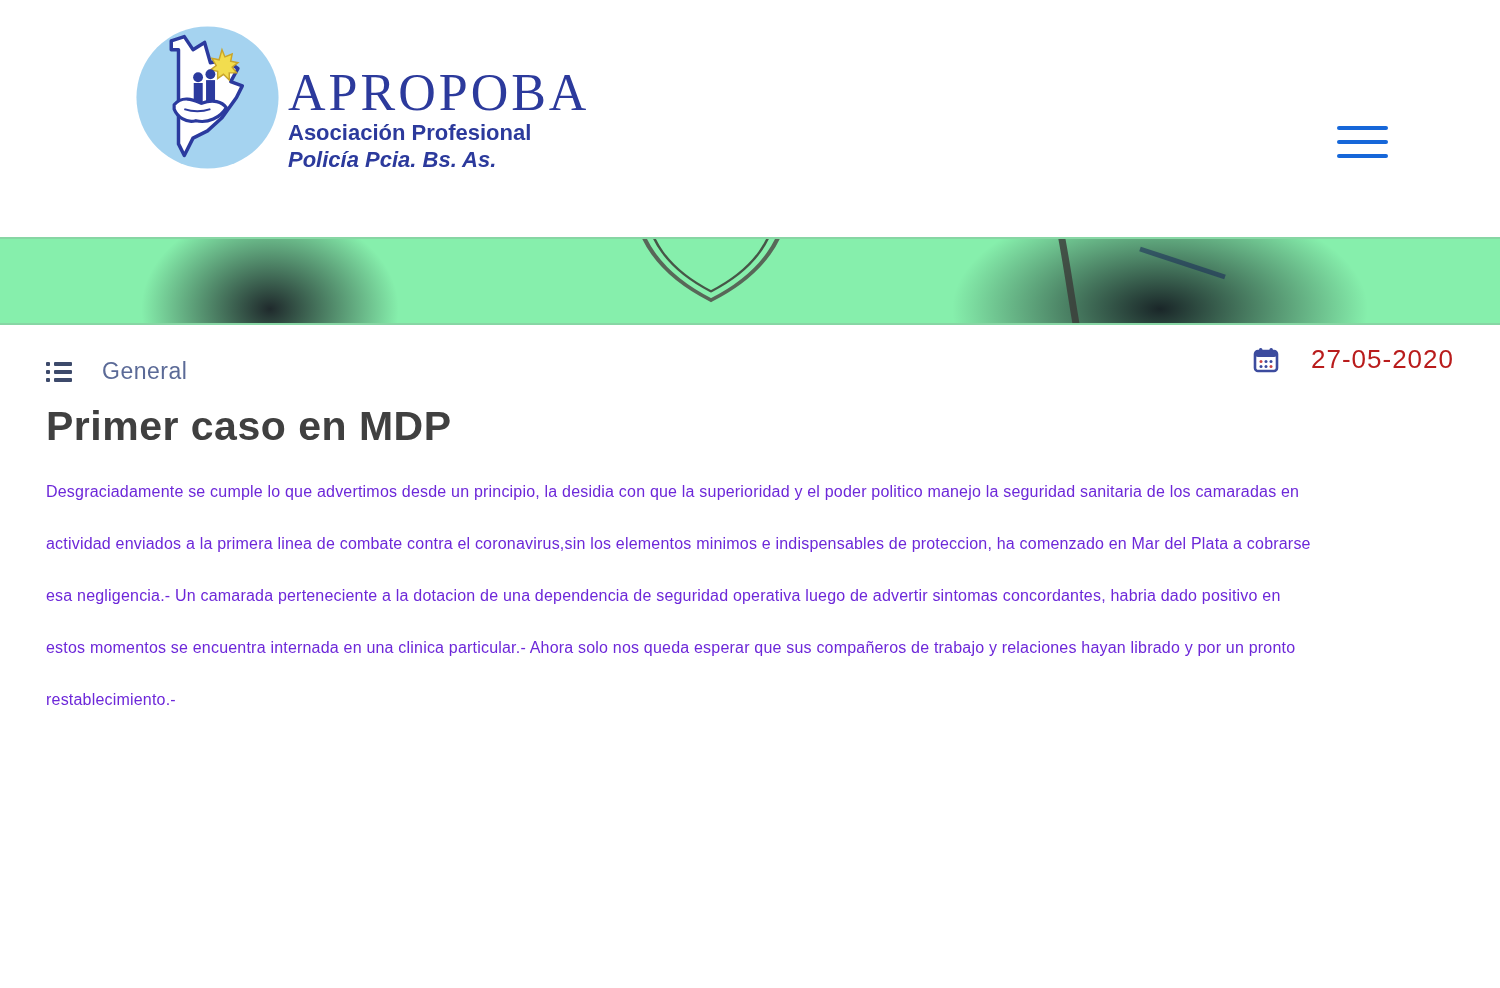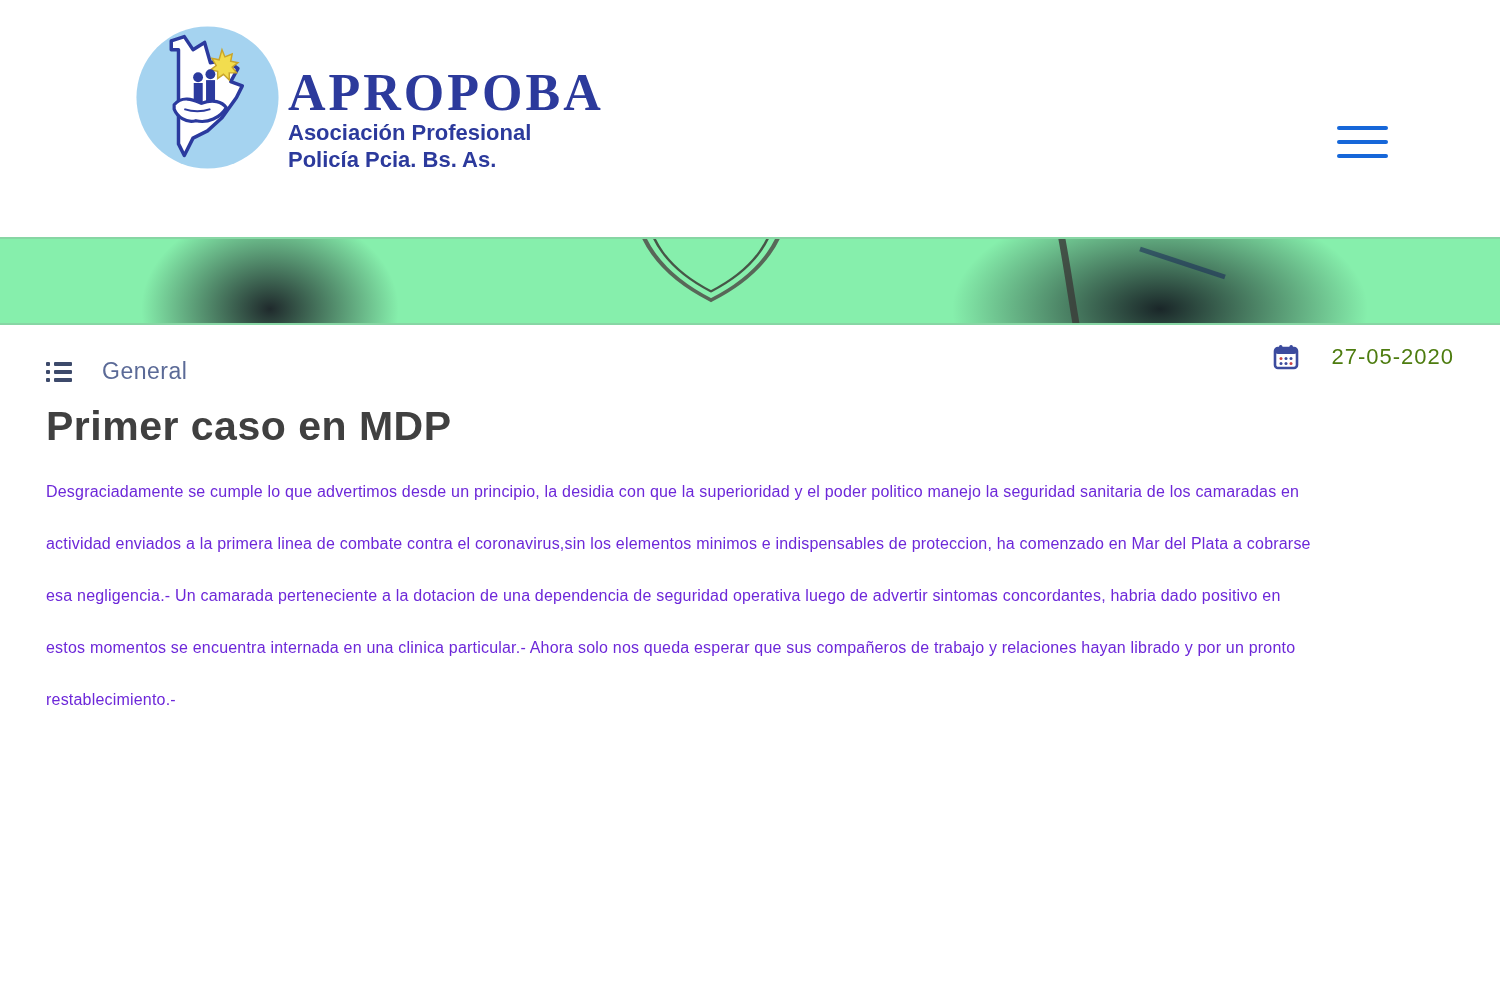--- a/index.html
+++ b/index.html
@@ -33,21 +33,21 @@
   .logo-circle { width: 145px; height: 145px; display: block; }
   .brand-text {
     position: absolute;
     left: 1px;
     top: 42px;
     margin-left: 152px;
     white-space: nowrap;
   }
   .brand-name {
     font-family: "Liberation Serif", "DejaVu Serif", serif;
-    font-weight: bold;
+    font-weight: normal;
     font-size: 52px;
     line-height: 52px;
     letter-spacing: 3px;
     color: #2c3a9c;
   }
   .brand-sub {
     font-family: "Liberation Sans", sans-serif;
     font-weight: bold;
     font-size: 22px;
     line-height: 27px;
@@ -148,22 +148,22 @@
   .date-group {
     position: absolute;
     right: 0;
     top: 19px;
     display: flex;
     align-items: center;
     gap: 32px;
   }
   .calendar-icon { width: 26px; height: 26px; display: block; }
   .date-label {
-    font-size: 22px;
-    color: #4d7c0f;
+    font-size: 26px;
+    color: #b91c1c;
     letter-spacing: 1px;
   }
   .article-title {
     margin-top: 14px;
     font-size: 41px;
     font-weight: bold;
     letter-spacing: 0.5px;
     color: #404040;
     font-family: "Liberation Sans", "DejaVu Sans", sans-serif;
   }
@@ -190,21 +190,21 @@
         <circle cx="43.5" cy="36" r="3.4" fill="#2b3a9e"></circle>
         <rect x="40.5" y="40" width="6.2" height="14" fill="#2b3a9e"></rect>
         <circle cx="52" cy="34" r="3.4" fill="#2b3a9e"></circle>
         <rect x="49" y="38" width="6.2" height="16" fill="#2b3a9e"></rect>
         <path d="M27,55 C33,48 41,52 46,54 C54,51 60,53 63,57 C59,64 50,68 42,66 C35,68 29,63 27,58 Z" fill="#ffffff" stroke="#2b3a9e" stroke-width="2.2" stroke-linejoin="round"></path>
         <path d="M34,58 C40,60 46,60 52,58" fill="none" stroke="#2b3a9e" stroke-width="1.4"></path>
       </svg>
       <span class="brand-text">
         <span class="brand-name" style="display:block">APROPOBA</span>
         <span class="brand-sub" style="display:block">Asociación Profesional</span>
-        <span class="brand-sub" style="display:block; margin-top:0;">Policía Pcia. Bs. As.</span>
+        <span class="brand-sub" style="display:block; margin-top:0;font-style:italic;">Policía Pcia. Bs. As.</span>
       </span>
     </a>
 
     <button class="menu-toggle" aria-label="menu">
       <span style="display:block">
         <span class="bar" style="display:block"></span>
         <span class="bar" style="display:block"></span>
         <span class="bar" style="display:block"></span>
       </span>
     </button>

